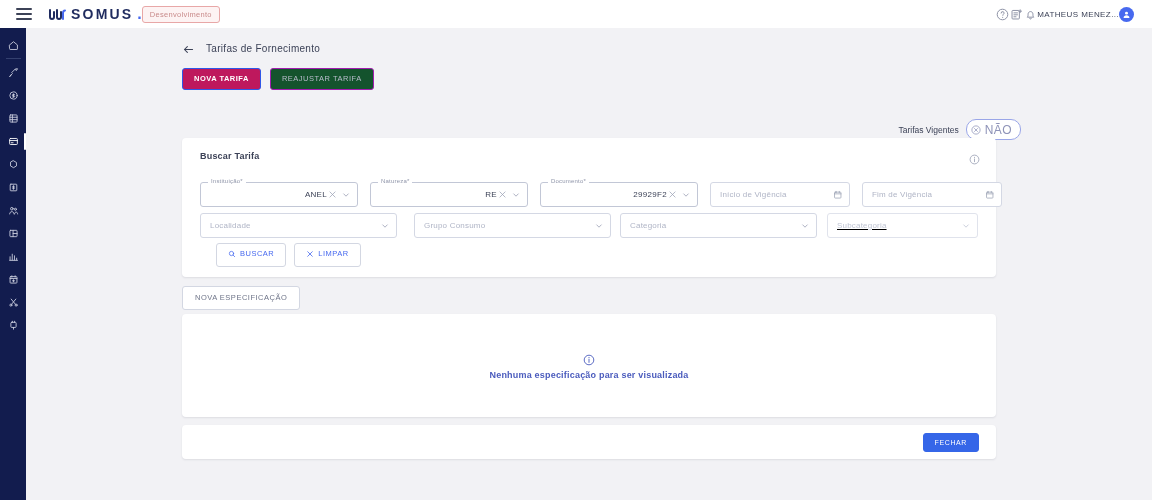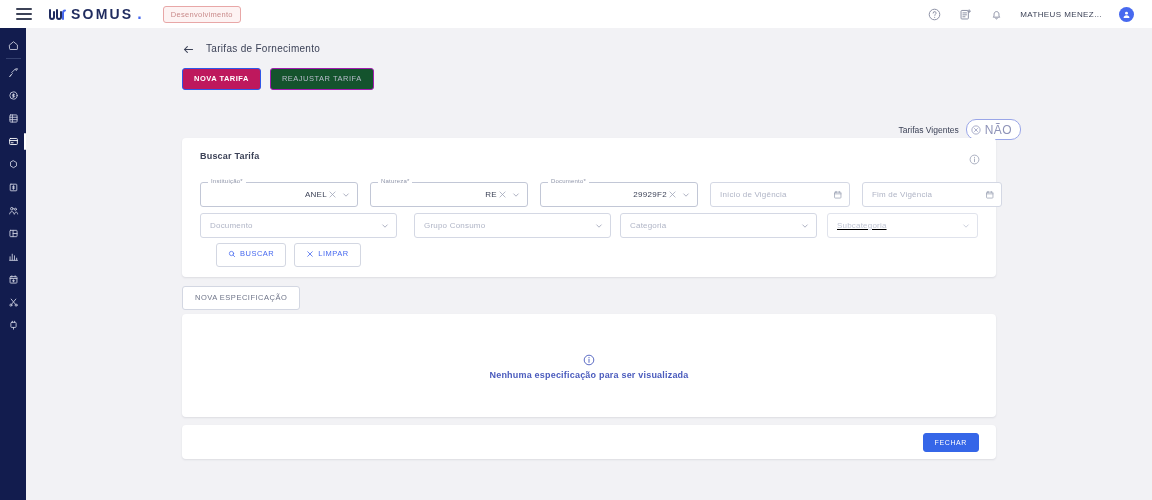--- a/index.html
+++ b/index.html
@@ -20,26 +20,26 @@
   }
   .hamburger { width: 16px; height: 12px; display: flex; flex-direction: column;
     justify-content: space-between; margin-left: 6px; cursor: pointer; }
   .hamburger span { display: block; height: 1.6px; background: #3c4257; border-radius: 1px; }
 
   .brand { display: flex; align-items: center; margin-left: 17px; gap: 4px; }
   .brand-text { font-size: 14px; font-weight: 700; color: #1f2b5e; letter-spacing: 2.2px; }
   .brand-dot { color: #4769ef; font-size: 16px; font-weight: 700; line-height: 10px; }
 
   .env-chip {
-    margin-left: 21px; border: 1px solid #e8a7a7; color: #c98b8b;
+    border: 1px solid #e8a7a7; color: #c98b8b;
     background: #fdf3f3; border-radius: 3px; font-size: 7.5px;
     padding: 3px 7px; letter-spacing: .3px; white-space: nowrap;
   }
 
-  .topbar-right { margin-left: auto; display: flex; align-items: center; gap: 17px; padding-right: 8px; }
+  .topbar-right { margin-left: auto; display: flex; align-items: center; padding-right: 8px; }
   .tb-icon { width: 14px; height: 14px; color: #8b90a3; display: inline-flex;
     align-items: center; justify-content: center; cursor: pointer; }
   .tb-icon svg { width: 13px; height: 13px; }
   .user-name { font-size: 8px; color: #3c4257; letter-spacing: .4px; white-space: nowrap; }
   .avatar { width: 15px; height: 15px; border-radius: 50%; background: #4769ef;
     display: flex; align-items: center; justify-content: center; }
   .avatar svg { width: 9px; height: 9px; }
 
   
   .sidebar {
@@ -382,21 +382,21 @@
         <span class="field-placeholder">Fim de Vigência</span>
         <span class="f-icon cal">
           <svg viewBox="0 0 16 16" fill="none" stroke="currentColor" stroke-width="1.25" stroke-linecap="round">
             <rect x="2.6" y="3.6" width="10.8" height="10" rx="1.2"></rect>
               <path d="M2.6 6.5h10.8M5.4 2.3v2.3M10.6 2.3v2.3"></path>
           </svg>
         </span>
       </div>
 
       <div class="field" style="top:75px; left:18px; width:197px;">
-        <span class="field-placeholder">Documento</span>
+        <span class="field-placeholder">Localidade</span>
         <span class="f-icon chev">
           <svg viewBox="0 0 16 16" fill="none" stroke="currentColor" stroke-width="1.6" stroke-linecap="round" stroke-linejoin="round">
               <path d="M3.5 5.8L8 10.4l4.5-4.6"></path>
             </svg>
         </span>
       </div>
 
       <div class="field" style="top:75px; left:232px; width:197px;">
         <span class="field-placeholder">Grupo Consumo</span>
         <span class="f-icon chev">

